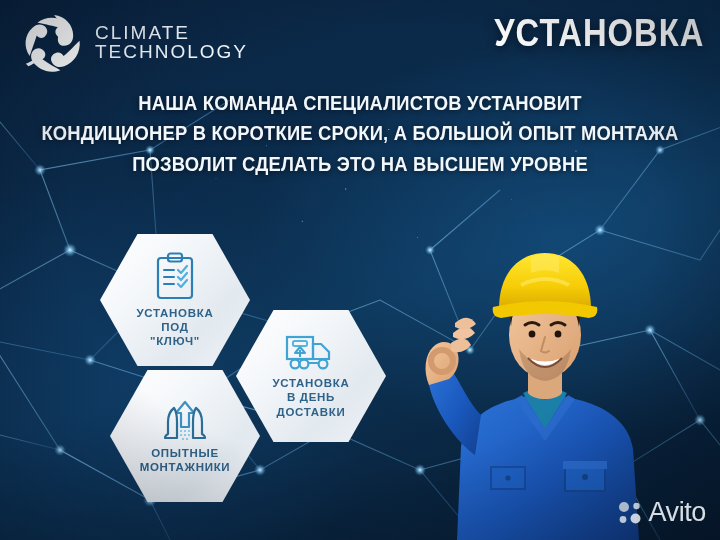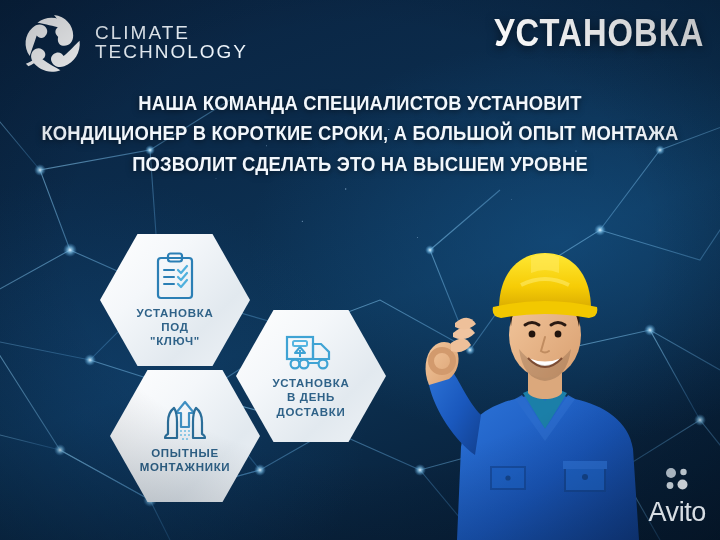--- a/index.html
+++ b/index.html
@@ -62,21 +62,21 @@
   #hex1 .cap{font-size:11.5px;margin-top:4px;}
   #hex2{left:236px;top:310px;width:150px;height:132px;}
   #hex2 .cap{font-size:11.5px;margin-top:3px;}
   #hex3{left:110px;top:370px;width:150px;height:132px;}
   #hex3 .cap{font-size:11.5px;margin-top:4px;}
 
   
   .worker{position:absolute;left:395px;top:215px;width:310px;height:325px;}
 
   
-  .avito{position:absolute;right:14px;bottom:12px;display:flex;align-items:center;gap:5px;opacity:.92;flex-direction:column;}
+  .avito{position:absolute;right:14px;bottom:12px;display:flex;align-items:center;gap:5px;opacity:.92;}
   .avito-text{color:#e9eef3;font-size:27px;font-weight:400;letter-spacing:-.4px;}
 </style>
 </head>
 <body>
 
 <div id="canvas">
 
   <svg class="net" viewBox="0 0 720 540" preserveAspectRatio="none">
     <defs>
       <linearGradient id="lineg" x1="0" y1="0" x2="1" y2="1">

